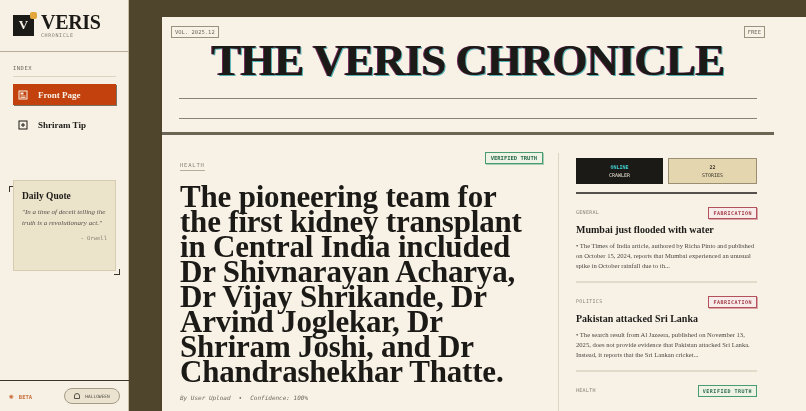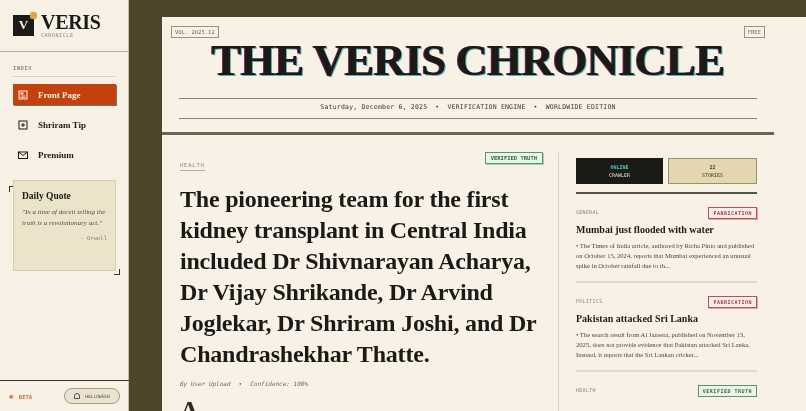--- a/index.html
+++ b/index.html
@@ -40,21 +40,21 @@
   .free-badge { position: absolute; right: 9px; top: 9px; border: 1px solid #9a927f; font-family: "DejaVu Sans Mono", monospace; font-size: 5.5px; color: #6f685c; padding: 2px 3px; }
   .masthead-title { position: absolute; left: 0; top: 17px; width: 612px; text-align: center; font-weight: bold; font-size: 45px; letter-spacing: -1px; color: #1c1a17; text-shadow: -1px 0 0 #7a2b5a, 1px 1px 0 #55b0b4; }
   .rule-top { position: absolute; left: 17px; top: 81px; width: 578px; height: 1px; background: #8a8275; }
   .rule-bot { position: absolute; left: 17px; top: 101px; width: 578px; height: 1px; background: #8a8275; }
   .dateline { position: absolute; left: 0; top: 86px; width: 612px; text-align: center; font-family: "DejaVu Sans Mono", monospace; font-size: 6.5px; color: #3a352c; letter-spacing: 0.2px; }
   .dot-sep { margin: 0 8px; }
 
   .article { position: absolute; left: 18px; top: 136px; width: 363px; }
   .category { font-family: "DejaVu Sans Mono", monospace; font-size: 5.5px; color: #8a8275; letter-spacing: 0.8px; display: inline-block; border-bottom: 1px solid #b7ad98; padding-bottom: 2px; }
   .verified-badge { position: absolute; right: 0; top: -1px; border: 1px solid #4a9b70; color: #2a6b4a; font-family: "DejaVu Sans Mono", monospace; font-size: 5.5px; font-weight: bold; padding: 2px 5px; background: #eef3e6; box-shadow: 1px 1px 0 #a8cfb6; }
-  .headline { margin-top: 13px; font-weight: bold; font-size: 24px; line-height: 31px; letter-spacing: -0.2px; color: #1c1a17; }
+  .headline { margin-top: 13px; font-weight: bold; font-size: 31px; line-height: 25px; letter-spacing: -0.2px; color: #1c1a17; }
   .byline { margin-top: 10px; font-family: "DejaVu Sans Mono", monospace; font-style: italic; font-size: 6px; color: #6f685c; }
   .body-text { margin-top: 11px; position: relative; padding-left: 25px; font-size: 8.5px; line-height: 14px; color: #2d2a25; }
   .dropcap { position: absolute; left: 0; top: 0; font-weight: bold; font-size: 26px; line-height: 26px; }
 
   .col-divider { position: absolute; left: 396px; top: 136px; width: 1px; height: 258px; background: #ddd4c2; }
 
   .status-panel { position: absolute; left: 414px; top: 136px; width: 181px; }
   .status-title { text-align: center; font-weight: bold; font-size: 9px; letter-spacing: 0.3px; }
   .status-grid { display: flex; gap: 5px; margin-top: 5px; }
   .status-cell { flex: 1; height: 26px; display: flex; flex-direction: column; align-items: center; justify-content: center; font-family: "DejaVu Sans Mono", monospace; font-size: 5px; line-height: 8px; }
@@ -103,29 +103,20 @@
   <div class="nav-item" style="top:114px;">
     <span class="nav-icon">
       <svg width="10" height="10" viewBox="0 0 10 10">
           <rect x="1" y="1" width="8" height="8" fill="none" stroke="#1c1a17" stroke-width="1"></rect>
           <line x1="5" y1="3" x2="5" y2="7" stroke="#1c1a17" stroke-width="1"></line>
           <line x1="3" y1="5" x2="7" y2="5" stroke="#1c1a17" stroke-width="1"></line>
         </svg>
     </span>
     <span>Shriram Tip</span>
   </div>
-  <div class="nav-item" style="top:144px;">
-    <span class="nav-icon">
-      <svg width="10" height="10" viewBox="0 0 10 10">
-          <rect x="0.5" y="2" width="9" height="6.5" fill="none" stroke="#1c1a17" stroke-width="1"></rect>
-          <polyline points="0.5,2 5,5.5 9.5,2" fill="none" stroke="#1c1a17" stroke-width="1"></polyline>
-        </svg>
-    </span>
-    <span>Premium</span>
-  </div>
 
   <span class="corner tl"></span>
   <div class="quote-box">
     <div class="quote-title">Daily Quote</div>
     <div class="quote-text">"In a time of deceit telling the truth is a revolutionary act."</div>
     <div class="quote-author">- Orwell</div>
   </div>
   <span class="corner br"></span>
 
   <div class="side-footer">
@@ -139,23 +130,20 @@
     </div>
   </div>
 </aside>
 
 <main class="paper">
   <header class="masthead">
     <div class="vol-badge">VOL. 2025.12</div>
     <div class="free-badge">FREE</div>
     <h1 class="masthead-title">THE VERIS CHRONICLE</h1>
     <div class="rule-top"></div>
-    <div class="dateline">
-      <span>Saturday, December 6, 2025</span><span class="dot-sep">•</span><span>VERIFICATION ENGINE</span><span class="dot-sep">•</span><span>WORLDWIDE EDITION</span>
-    </div>
     <div class="rule-bot"></div>
   </header>
 
   <article class="article">
     <span class="category">HEALTH</span>
     <span class="verified-badge">VERIFIED TRUTH</span>
     <h2 class="headline">The pioneering team for the first kidney transplant in Central India included Dr Shivnarayan Acharya, Dr Vijay Shrikande, Dr Arvind Joglekar, Dr Shriram Joshi, and Dr Chandrashekhar Thatte.</h2>
     <div class="byline">
       <span>By User Upload</span><span class="dot-sep">•</span><span>Confidence: 100%</span>
     </div>

